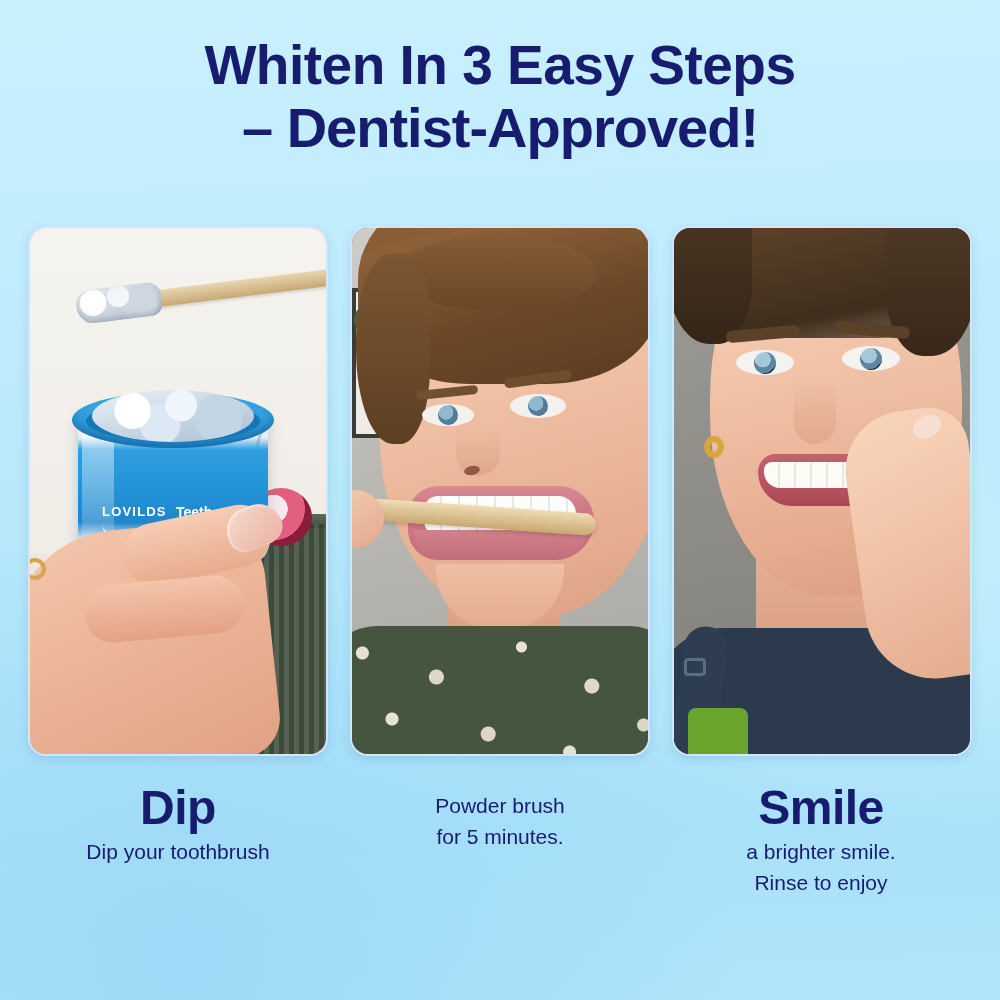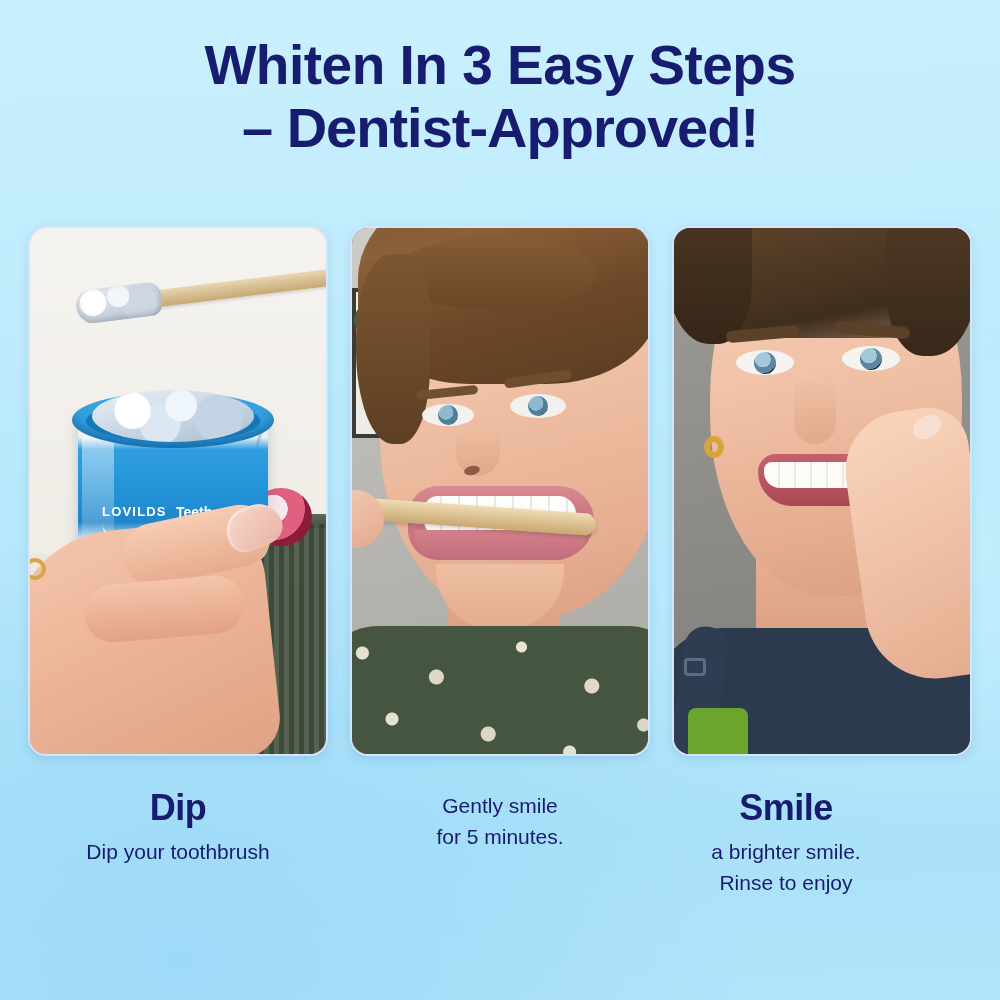--- a/index.html
+++ b/index.html
@@ -250,22 +250,22 @@
   .c3 .greenPatch { position:absolute; left:14px; top:480px; width:60px; height:58px;
     background:#6aa62e; border-radius:8px; }
   .c3 .clip { position:absolute; left:10px; top:430px; width:22px; height:18px;
     border:3px solid #5a6d84; border-radius:4px; }
 
   
   .captions { position:absolute; top:785px; left:0; width:1000px; }
   .cap { position:absolute; top:0; width:330px; text-align:center; color:#181c6e; }
   .cap.p1 { left:13px; }
   .cap.p2 { left:335px; }
-  .cap.p3 { left:621px; }
-  .cap .stepTitle { font-size:36px; font-weight:800; line-height:46px; letter-spacing:-0.5px; }
+  .cap.p3 { left:656px; }
+  .cap .stepTitle { font-size:48px; font-weight:800; line-height:46px; letter-spacing:-0.5px; }
   .cap .stepDesc { font-size:21px; font-weight:400; line-height:31px; margin-top:5px; }
 </style>
 </head>
 <body>
 
 <div id="bg"></div>
 
 <div id="page">
 
   <div class="headline">
@@ -377,21 +377,21 @@
 
   <div class="captions">
     <div class="cap p1">
       <div class="stepTitle">Dip</div>
       <div class="stepDesc">
         <div>Dip your toothbrush</div>
       </div>
     </div>
     <div class="cap p2">
       <div class="stepDesc">
-        <div>Gently smile</div>
+        <div>Powder brush</div>
         <div>for 5 minutes.</div>
       </div>
     </div>
     <div class="cap p3">
       <div class="stepTitle">Smile</div>
       <div class="stepDesc">
         <div>a brighter smile.</div>
         <div>Rinse to enjoy</div>
       </div>
     </div>

